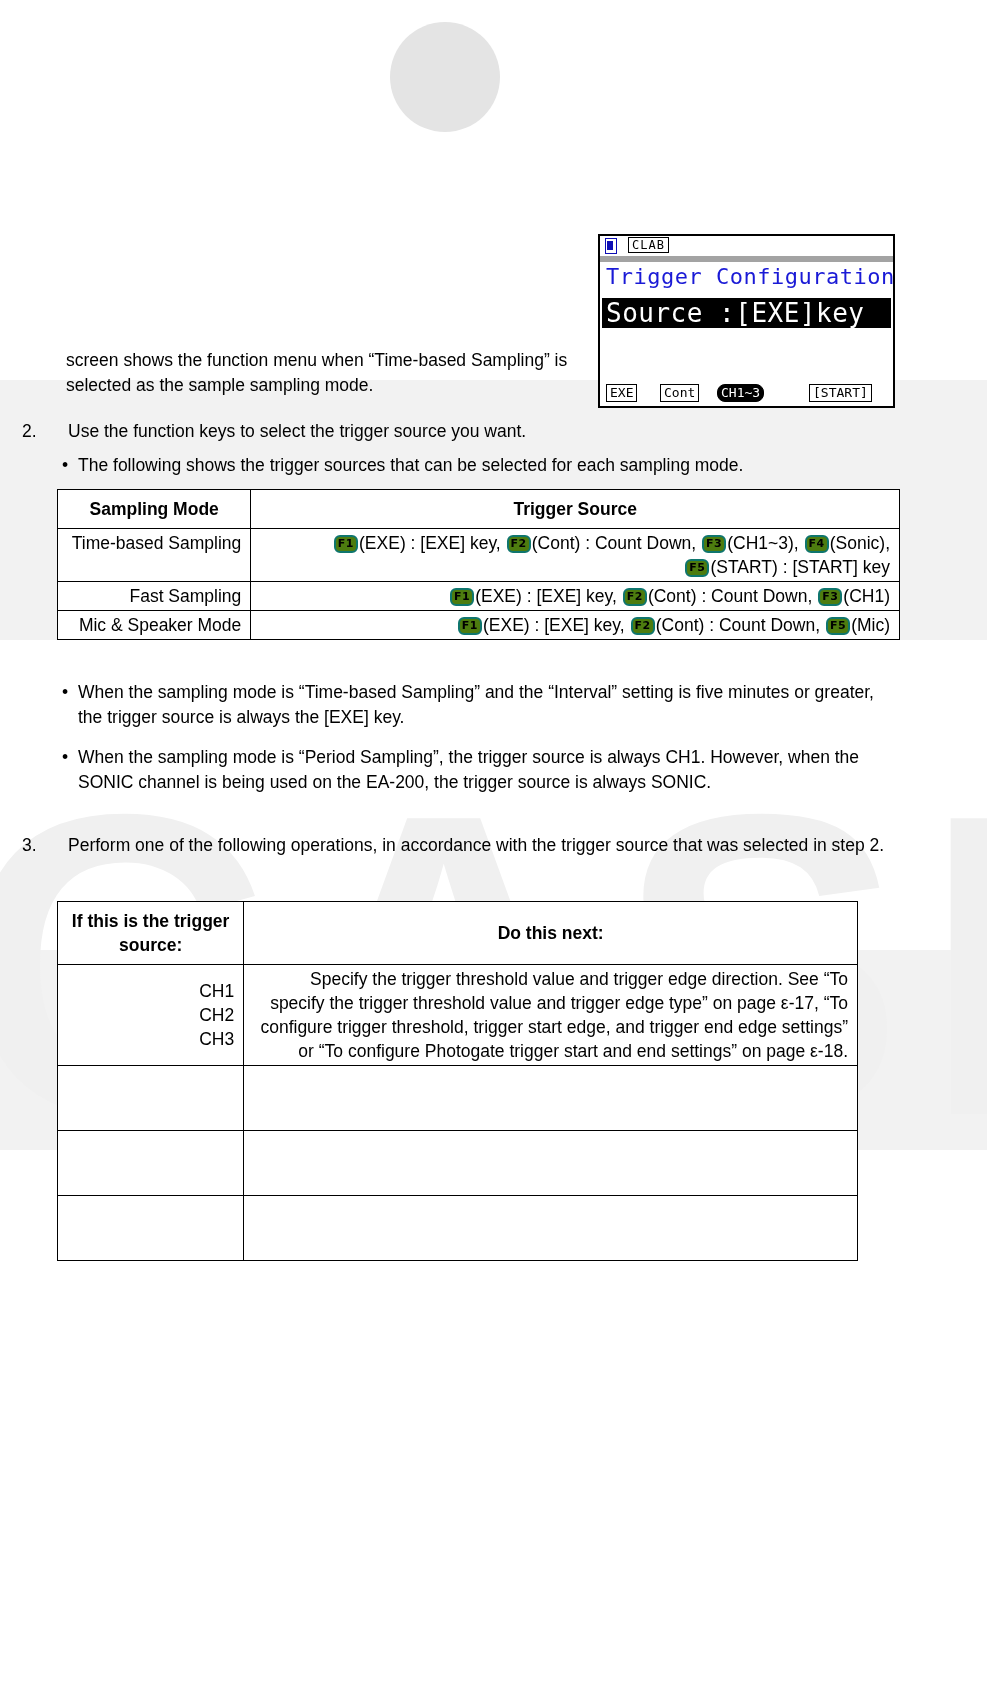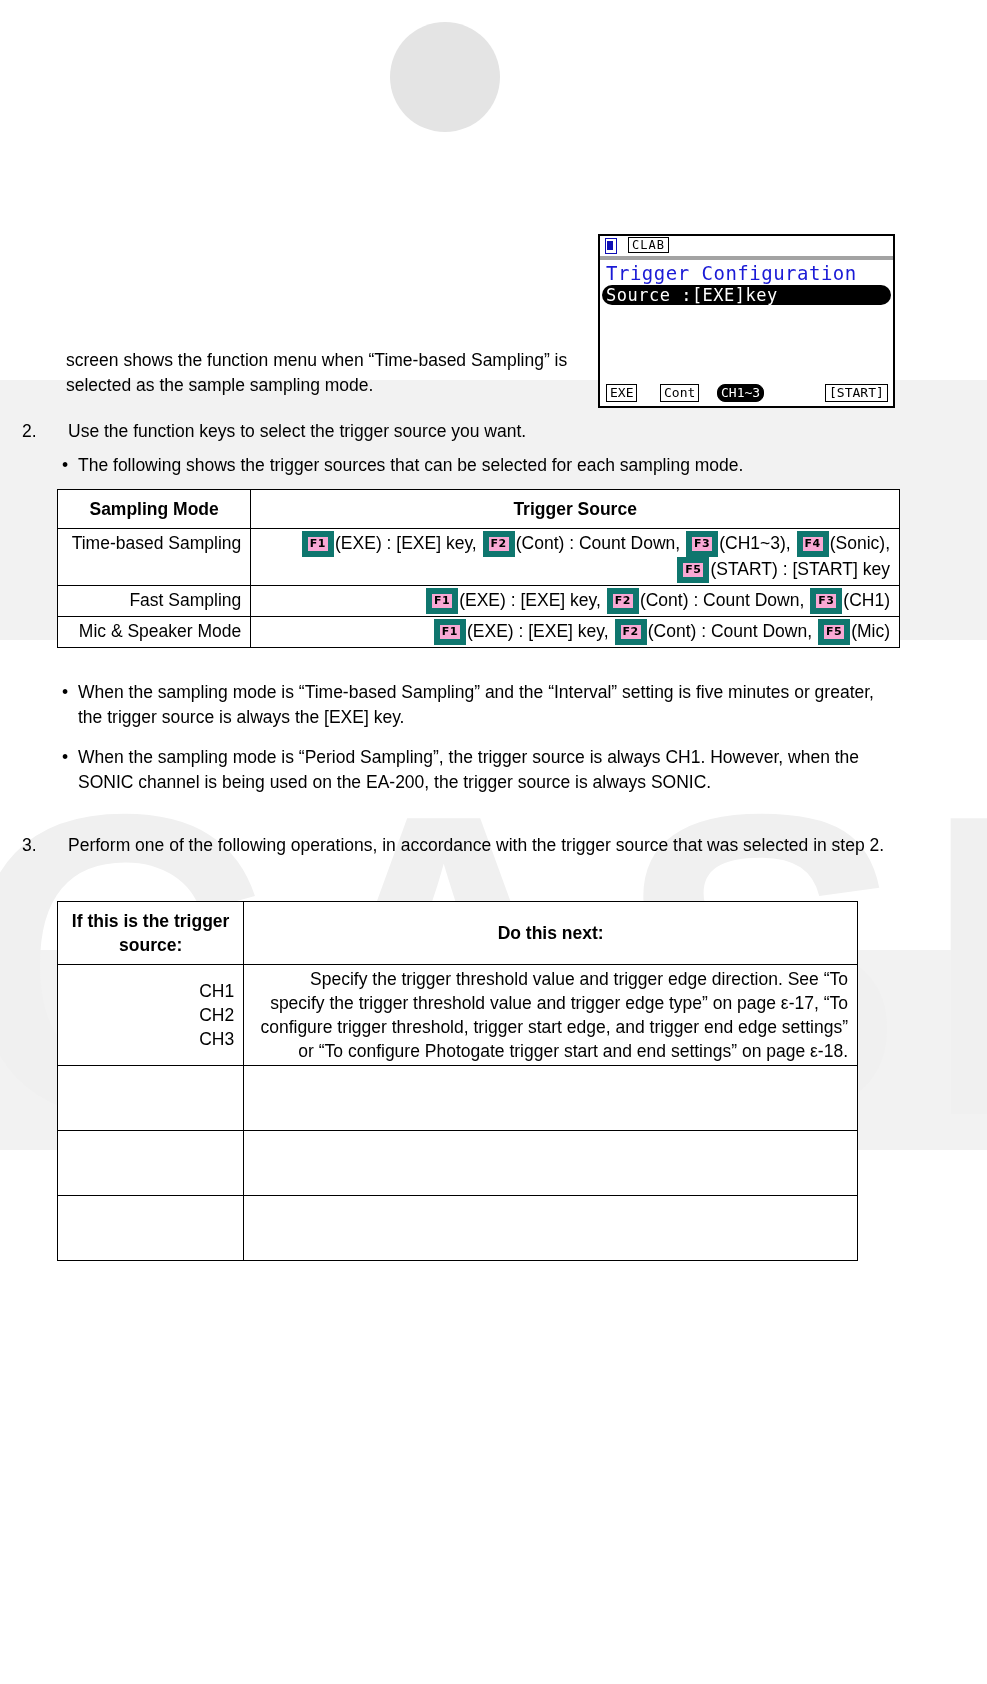--- a/index.html
+++ b/index.html
@@ -67,21 +67,21 @@
     width: 297px;
     height: 174px;
     border: 2px solid #000;
     background: #fff;
     box-sizing: border-box;
     font-family: "DejaVu Sans Mono", monospace;
   }
   .calc-statusbar {
     position: relative;
     height: 20px;
-    border-bottom: 4px solid #a3a3a3;
+    border-bottom: 6px solid #a3a3a3;
     padding-left: 44px;
   }
   .calc-battery {
     position: absolute;
     left: 5px;
     top: 2px;
     width: 10px;
     height: 14px;
     border: 1px solid #0d0db5;
     background: #fff;
@@ -101,35 +101,34 @@
     top: 1px;
     border: 1px solid #000;
     font-size: 12px;
     line-height: 14px;
     padding: 0 3px;
     letter-spacing: 1px;
     font-family: "DejaVu Sans Mono", monospace;
   }
   .calc-title {
     color: #1a1ad6;
-    font-size: 19px;
+    font-size: 22px;
     letter-spacing: 0.5px;
     padding: 2px 4px 0 6px;
     white-space: nowrap;
     font-weight: normal;
   }
   .calc-sourceline {
     background: #000;
     color: #fff;
-    font-size: 17px;
+    font-size: 26px;
     letter-spacing: 0.5px;
-    margin: 1px 2px 0 2px;
+    margin: 9px 2px 0 2px;
     padding: 0 4px;
     white-space: nowrap;
-    border-radius: 11px;
   }
   .calc-fkeys {
     position: absolute;
     left: 0;
     bottom: 2px;
     width: 100%;
     height: 20px;
     font-size: 13px;
     font-family: "DejaVu Sans Mono", monospace;
   }
@@ -144,21 +143,21 @@
     white-space: nowrap;
   }
   .fk.inv {
     background: #000;
     color: #fff;
     border-radius: 8px;
   }
   .fk1 { left: 6px; }
   .fk2 { left: 60px; }
   .fk3 { left: 117px; }
-  .fk5 { left: 225px; }
+  .fk5 { left: 209px; }
 
   
   .para {
     position: absolute;
     font-size: 17.5px;
     line-height: 25px;
   }
   .intro-text {
     left: 66px;
     top: 348px;
@@ -223,31 +222,31 @@
   #trigger-action-table { left: 57px; top: 901px; width: 801px; }
   #trigger-action-table td.col1, #trigger-action-table th.col1 { width: 178px; }
   #trigger-action-table td.col2, #trigger-action-table th.col2 { width: 645px; }
   #trigger-action-table th { vertical-align: middle; }
   #trigger-action-table td { vertical-align: middle; }
   #trigger-action-table tr.blank td { height: 60px; }
 
   
   .key {
     display: inline-block;
-    border: 6px solid #0f766e;
-    border-radius: 0;
+    border: 2px solid #0f766e;
+    border-radius: 6px;
     font-family: "DejaVu Sans", sans-serif;
     font-size: 11px;
     font-weight: bold;
     line-height: 14px;
     padding: 0 2px;
     margin: 0 1px;
     vertical-align: 2px;
     letter-spacing: 0.5px;
-    background: #f9a8d4;
+    background: #4d7c0f;
   }
   .key.exe-key {
     font-size: 10px;
     padding: 0 3px;
   }
   .nowrap { white-space: nowrap; }
 </style>
 </head>
 <body>
 

